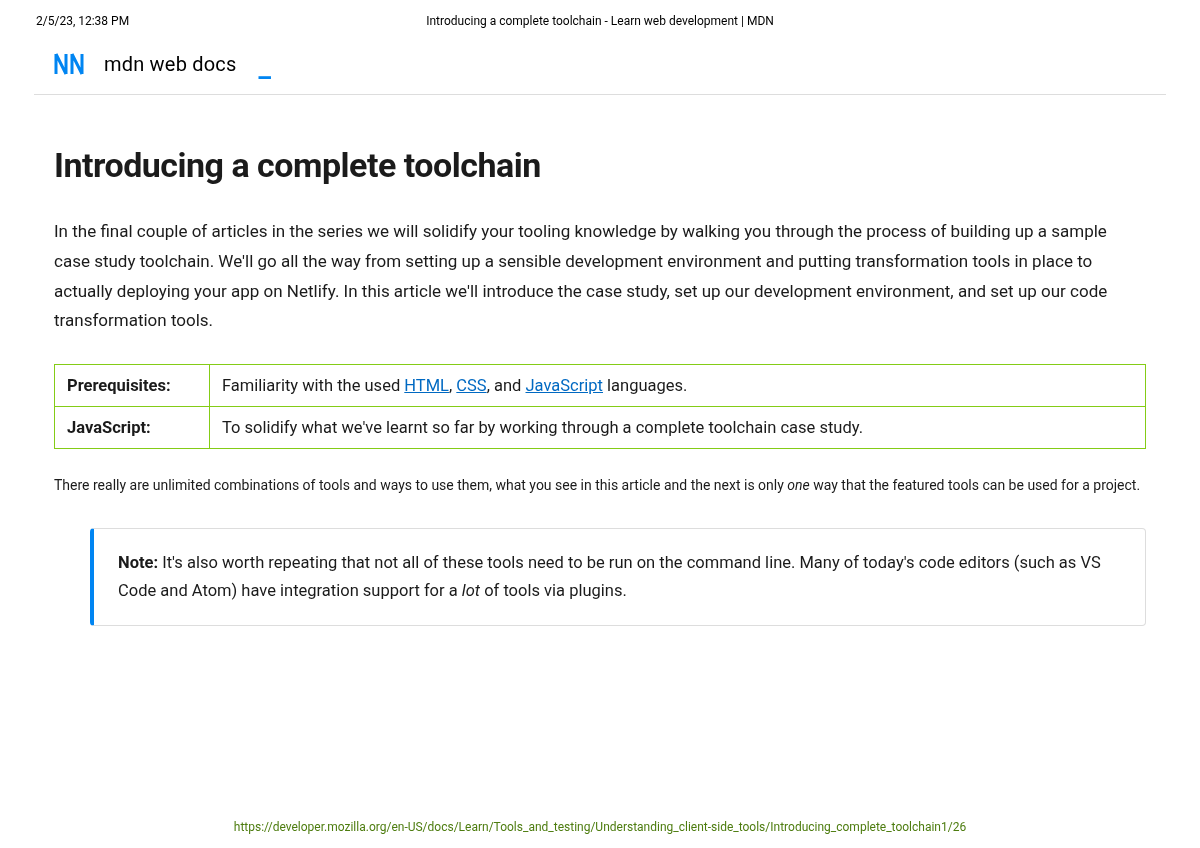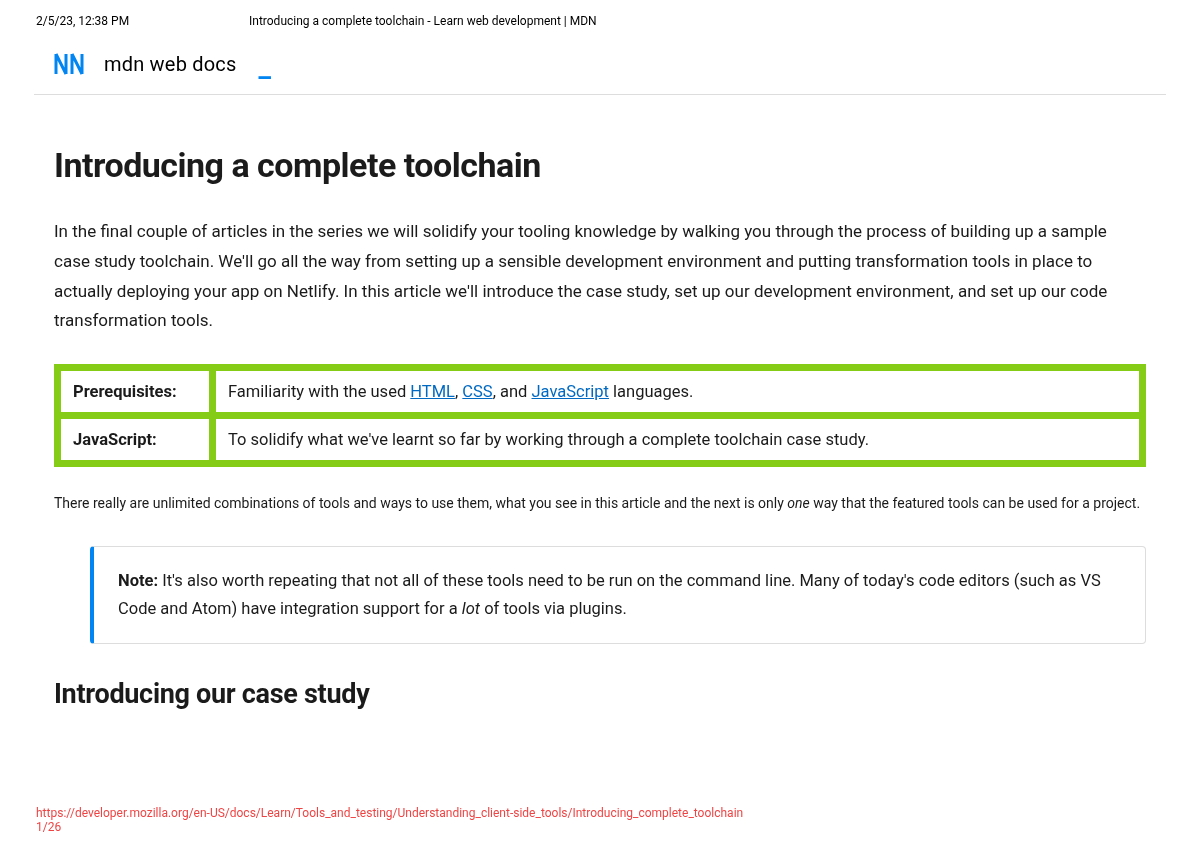--- a/index.html
+++ b/index.html
@@ -17,20 +17,21 @@
     }
     .print-header {
       display: flex;
       justify-content: space-between;
       font-size: 12px;
       padding: 14px 36px 0 36px;
       color: #000;
       gap: 13px;
     }
     .print-header-center {
+      text-align: center;
       flex: 1;
     }
     .print-header-left {
       text-align: left;
       width: 200px;
     }
     .print-header-right {
       width: 200px;
     }
     .brand {
@@ -82,21 +83,21 @@
       color: #1b1b1b;
     }
     table.prereq {
       width: 100%;
       border-collapse: collapse;
       margin-bottom: 24px;
       font-size: 16.5px;
     }
     table.prereq th,
     table.prereq td {
-      border: 7px solid #84cc16;
+      border: 1px solid #84cc16;
       padding: 11px 12px;
       text-align: left;
       vertical-align: middle;
     }
     table.prereq th {
       font-weight: 700;
       width: 155px;
       background: #fff;
     }
     a.link {
@@ -129,24 +130,23 @@
     }
     .italic {
       font-style: italic;
     }
     .print-footer {
       position: absolute;
       bottom: 14px;
       left: 36px;
       right: 36px;
       display: flex;
-      justify-content: flex-start;
+      justify-content: center;
       font-size: 12px;
-      color: #ef4444;
-      flex-direction: column;
+      color: #4d7c0f;
     }
   </style>
 </head>
 <body>
 
 <div class="print-header">
   <div class="print-header-left">2/5/23, 12:38 PM</div>
   <div class="print-header-center">Introducing a complete toolchain - Learn web development | MDN</div>
   <div class="print-header-right"></div>
 </div>
@@ -186,19 +186,18 @@
     </table>
 
   <p class="body-text">
     <span>There really are unlimited combinations of tools and ways to use them, what you see in this article and the next is only </span><span class="italic">one</span><span> way that the featured tools can be used for a project.</span>
   </p>
 
   <div class="note-box">
     <span class="note-label">Note:</span><span> It's also worth repeating that not all of these tools need to be run on the command line. Many of today's code editors (such as VS Code and Atom) have integration support for a </span><span class="italic">lot</span><span> of tools via plugins.</span>
   </div>
 
-  <h2 class="section-title">Introducing our case study</h2>
 </div>
 
 <div class="print-footer">
   <div>https://developer.mozilla.org/en-US/docs/Learn/Tools_and_testing/Understanding_client-side_tools/Introducing_complete_toolchain</div>
   <div>1/26</div>
 </div>
 
 </body></html>

